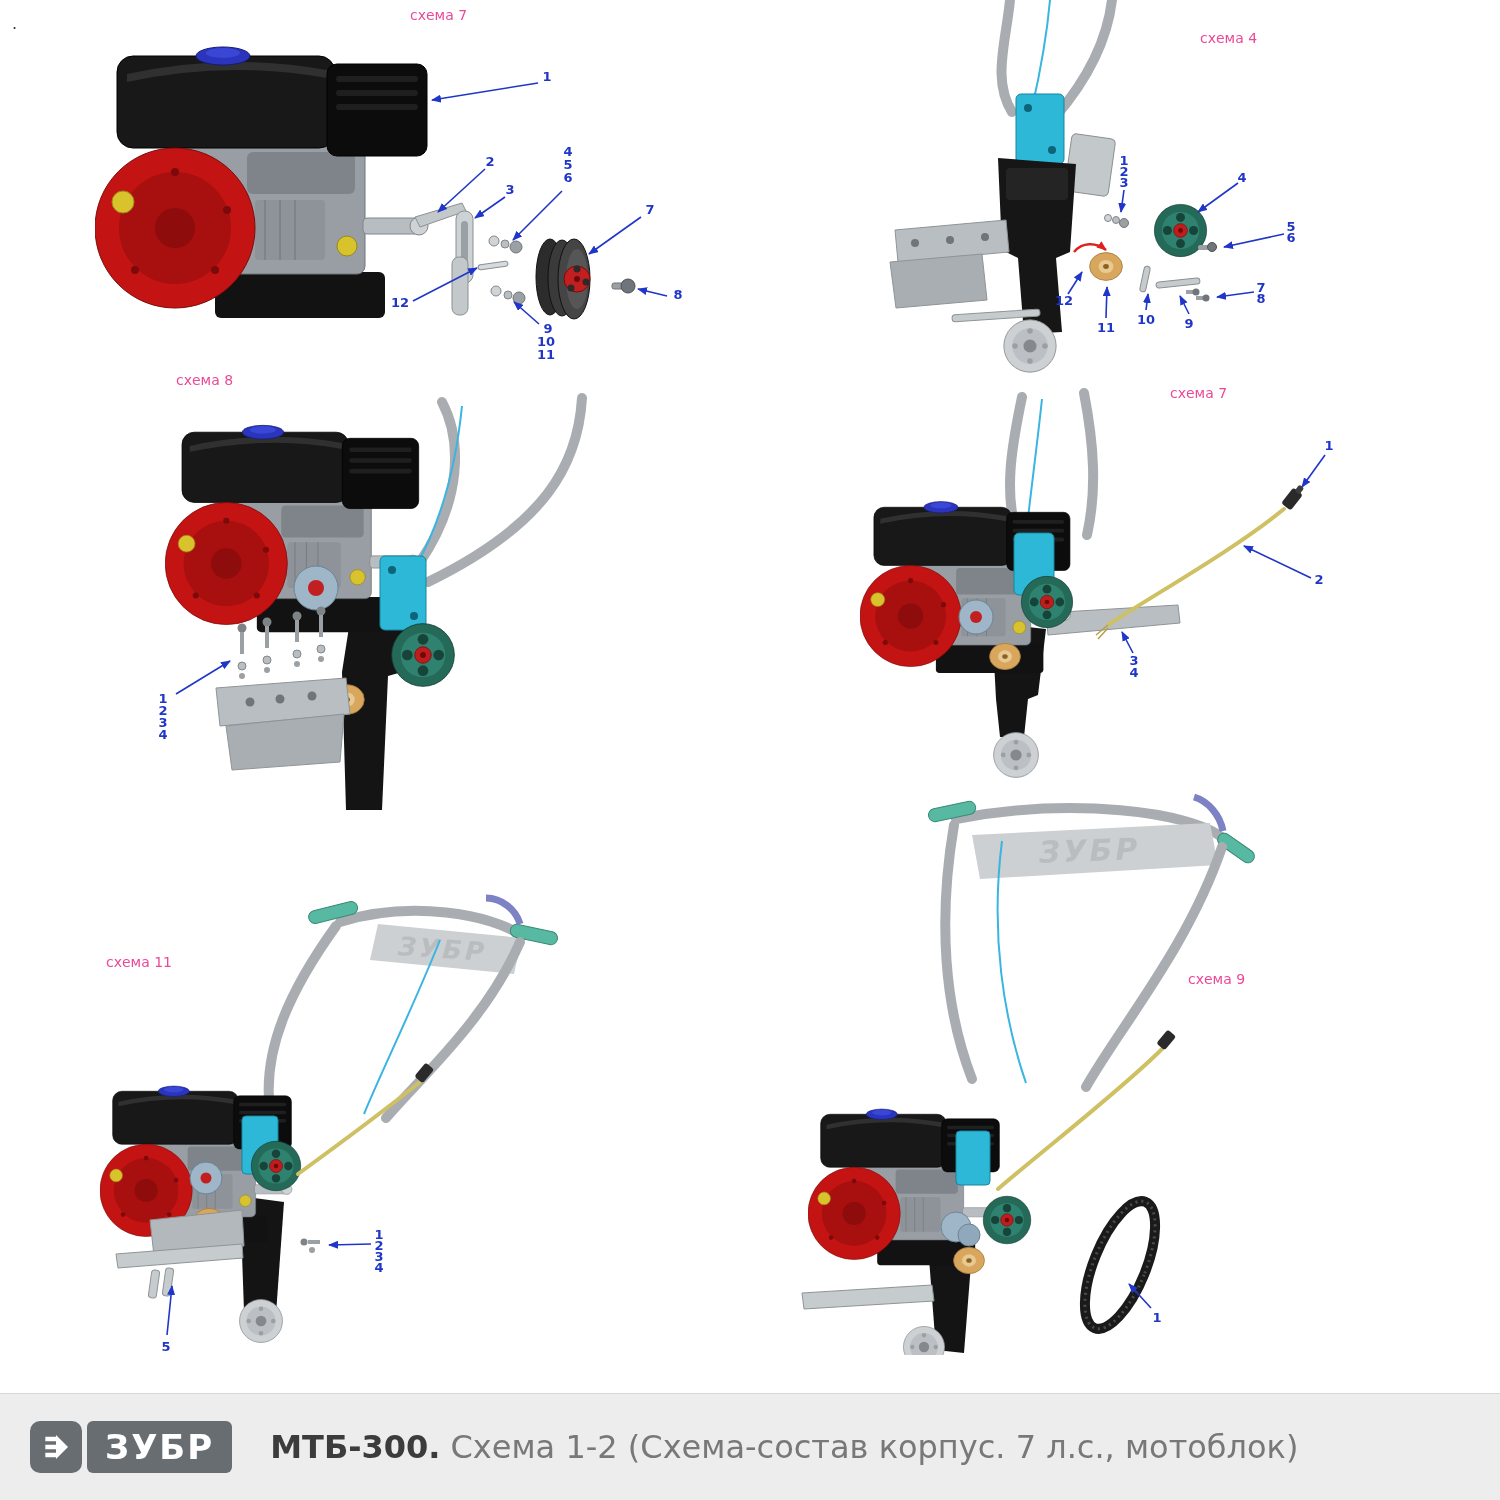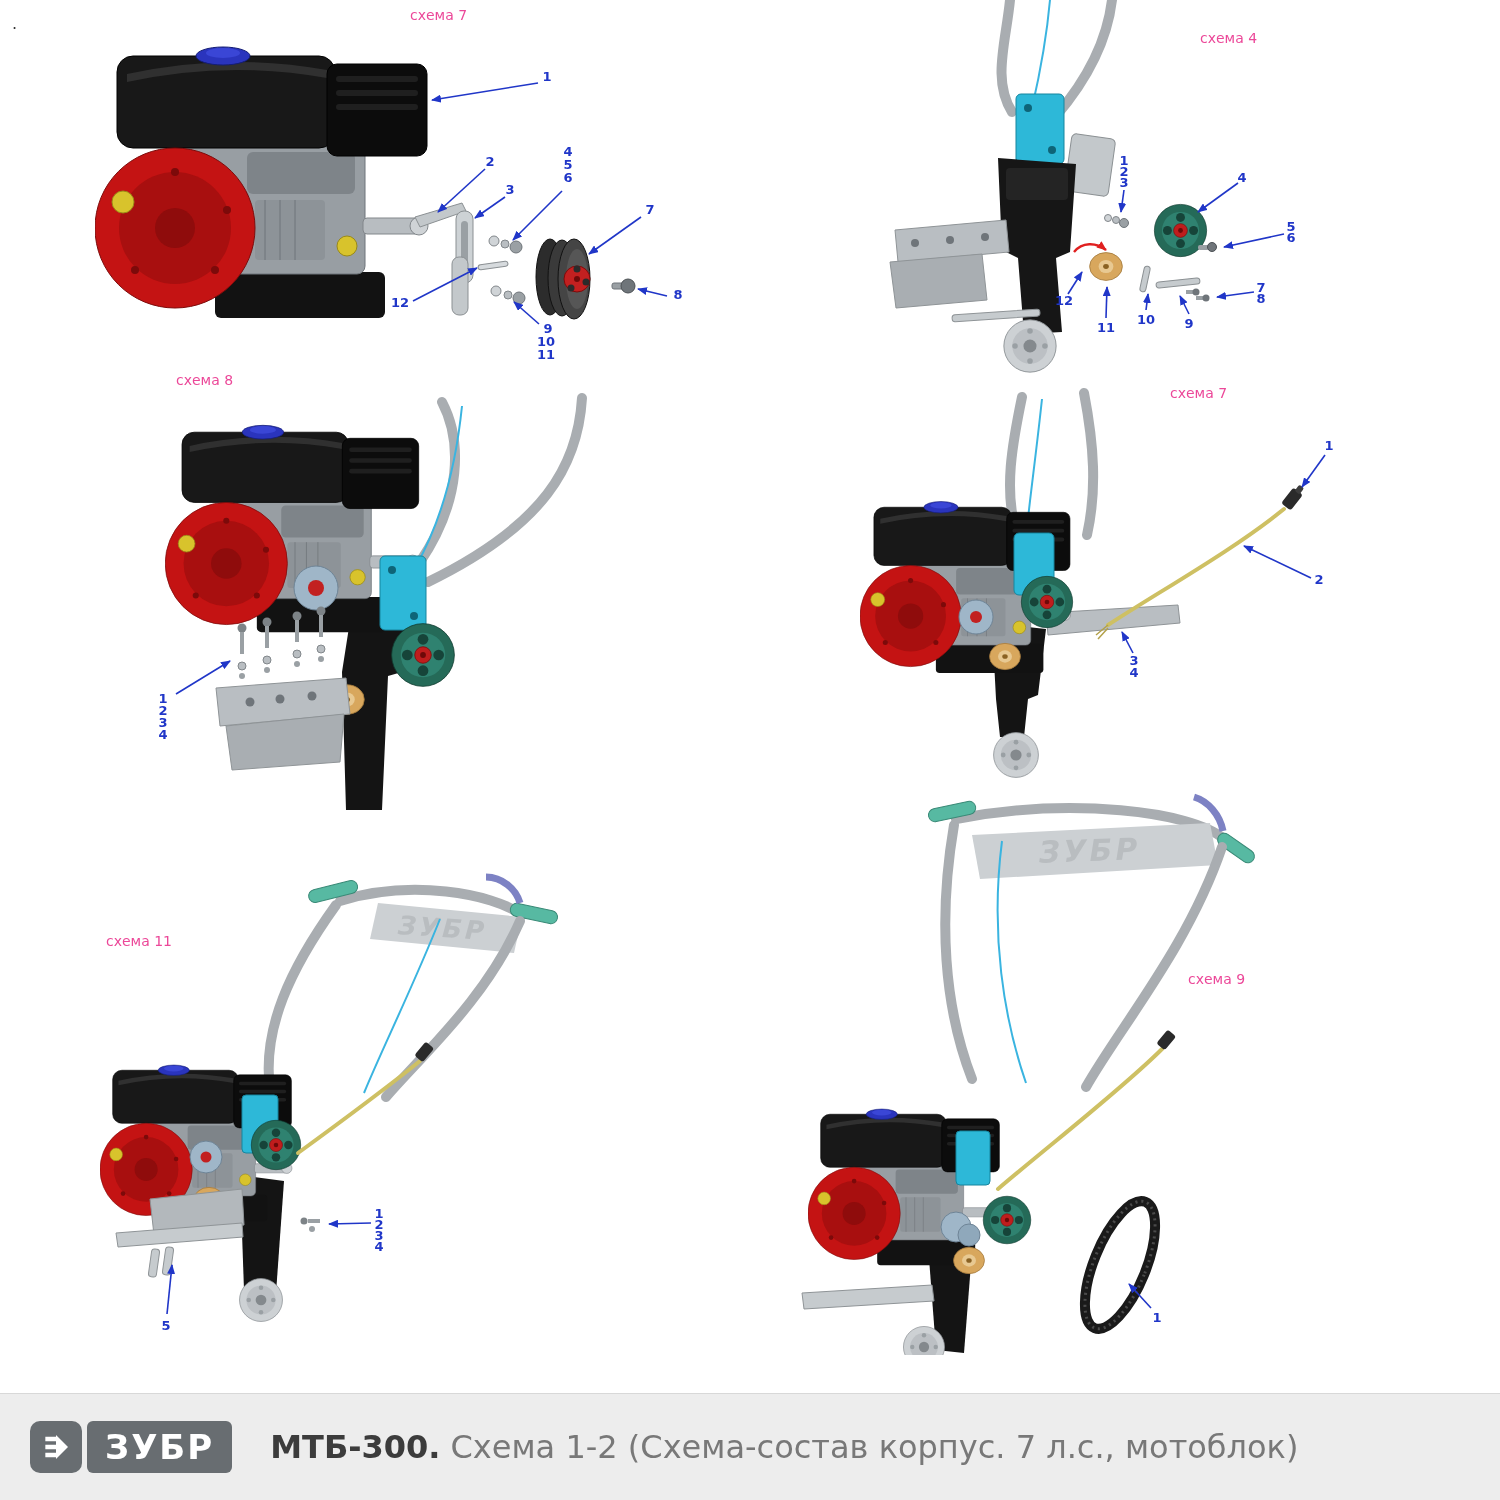--- a/index.html
+++ b/index.html
@@ -326,21 +326,21 @@
       </g>
       <g class="cnum">
         <text x="489" y="65">1</text>
         <text x="479" y="199">2</text>
         <text x="294" y="280">3</text>
         <text x="294" y="292">4</text>
       </g>
     </svg>
   </div>
 
-  <div class="panel" style="left:90px;top:847px;width:500px;height:510px">
+  <div class="panel" style="left:90px;top:868px;width:500px;height:510px">
     <div class="panel-label" style="left:16px;top:86px">схема 11</div>
     <svg viewBox="0 0 500 510" width="500" height="510">
       <g>
         <path d="M250,54 C320,32 402,46 432,68" class="tube" stroke-width="9"></path>
         <polygon points="288,56 432,70 424,106 280,92" fill="#ccd0d3"></polygon>
         <text x="352" y="90" class="wm" transform="rotate(4 352 90)">ЗУБР</text>
         <rect x="218" y="38" width="50" height="13" rx="6.5" fill="#57b9a2" stroke="#3a8a77" transform="rotate(-14 243 44)"></rect>
         <rect x="420" y="60" width="48" height="13" rx="6.5" fill="#57b9a2" stroke="#3a8a77" transform="rotate(12 444 66)"></rect>
         <path d="M396,30 C412,30 426,42 430,56" stroke="#7d82c4" stroke-width="7" fill="none"></path>
         <path d="M246,58 C200,122 172,182 180,242" class="tube"></path>

